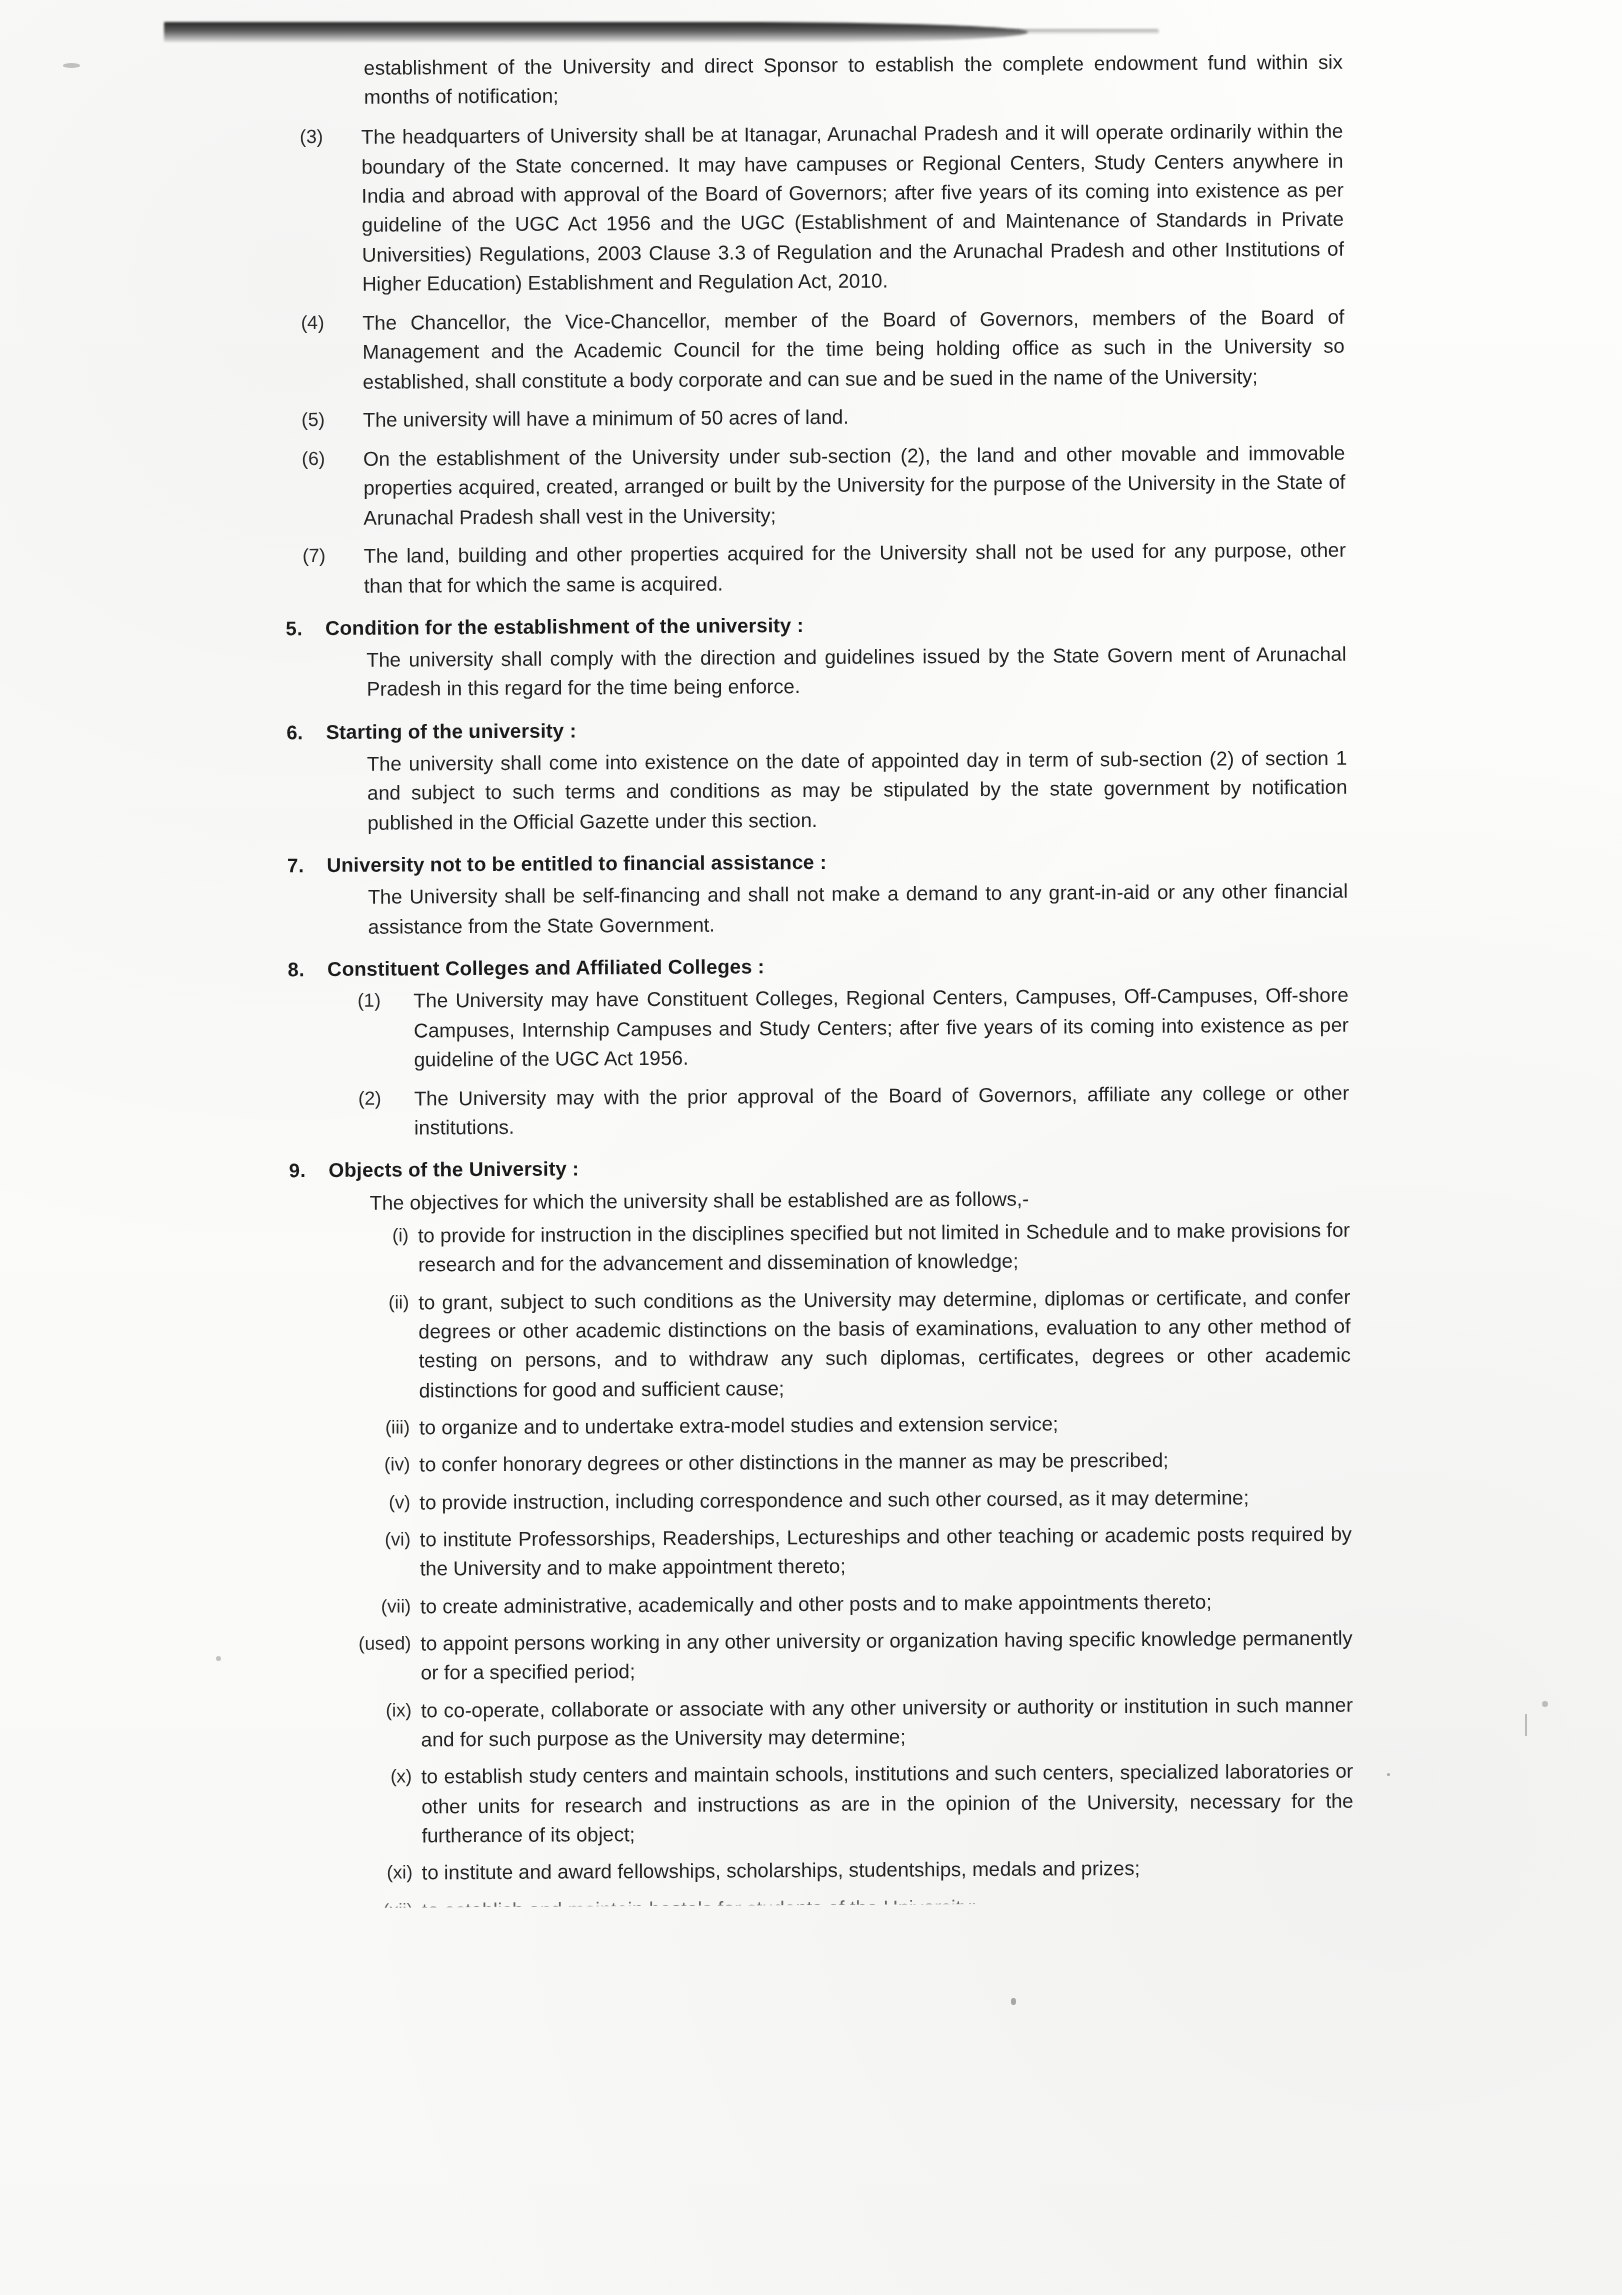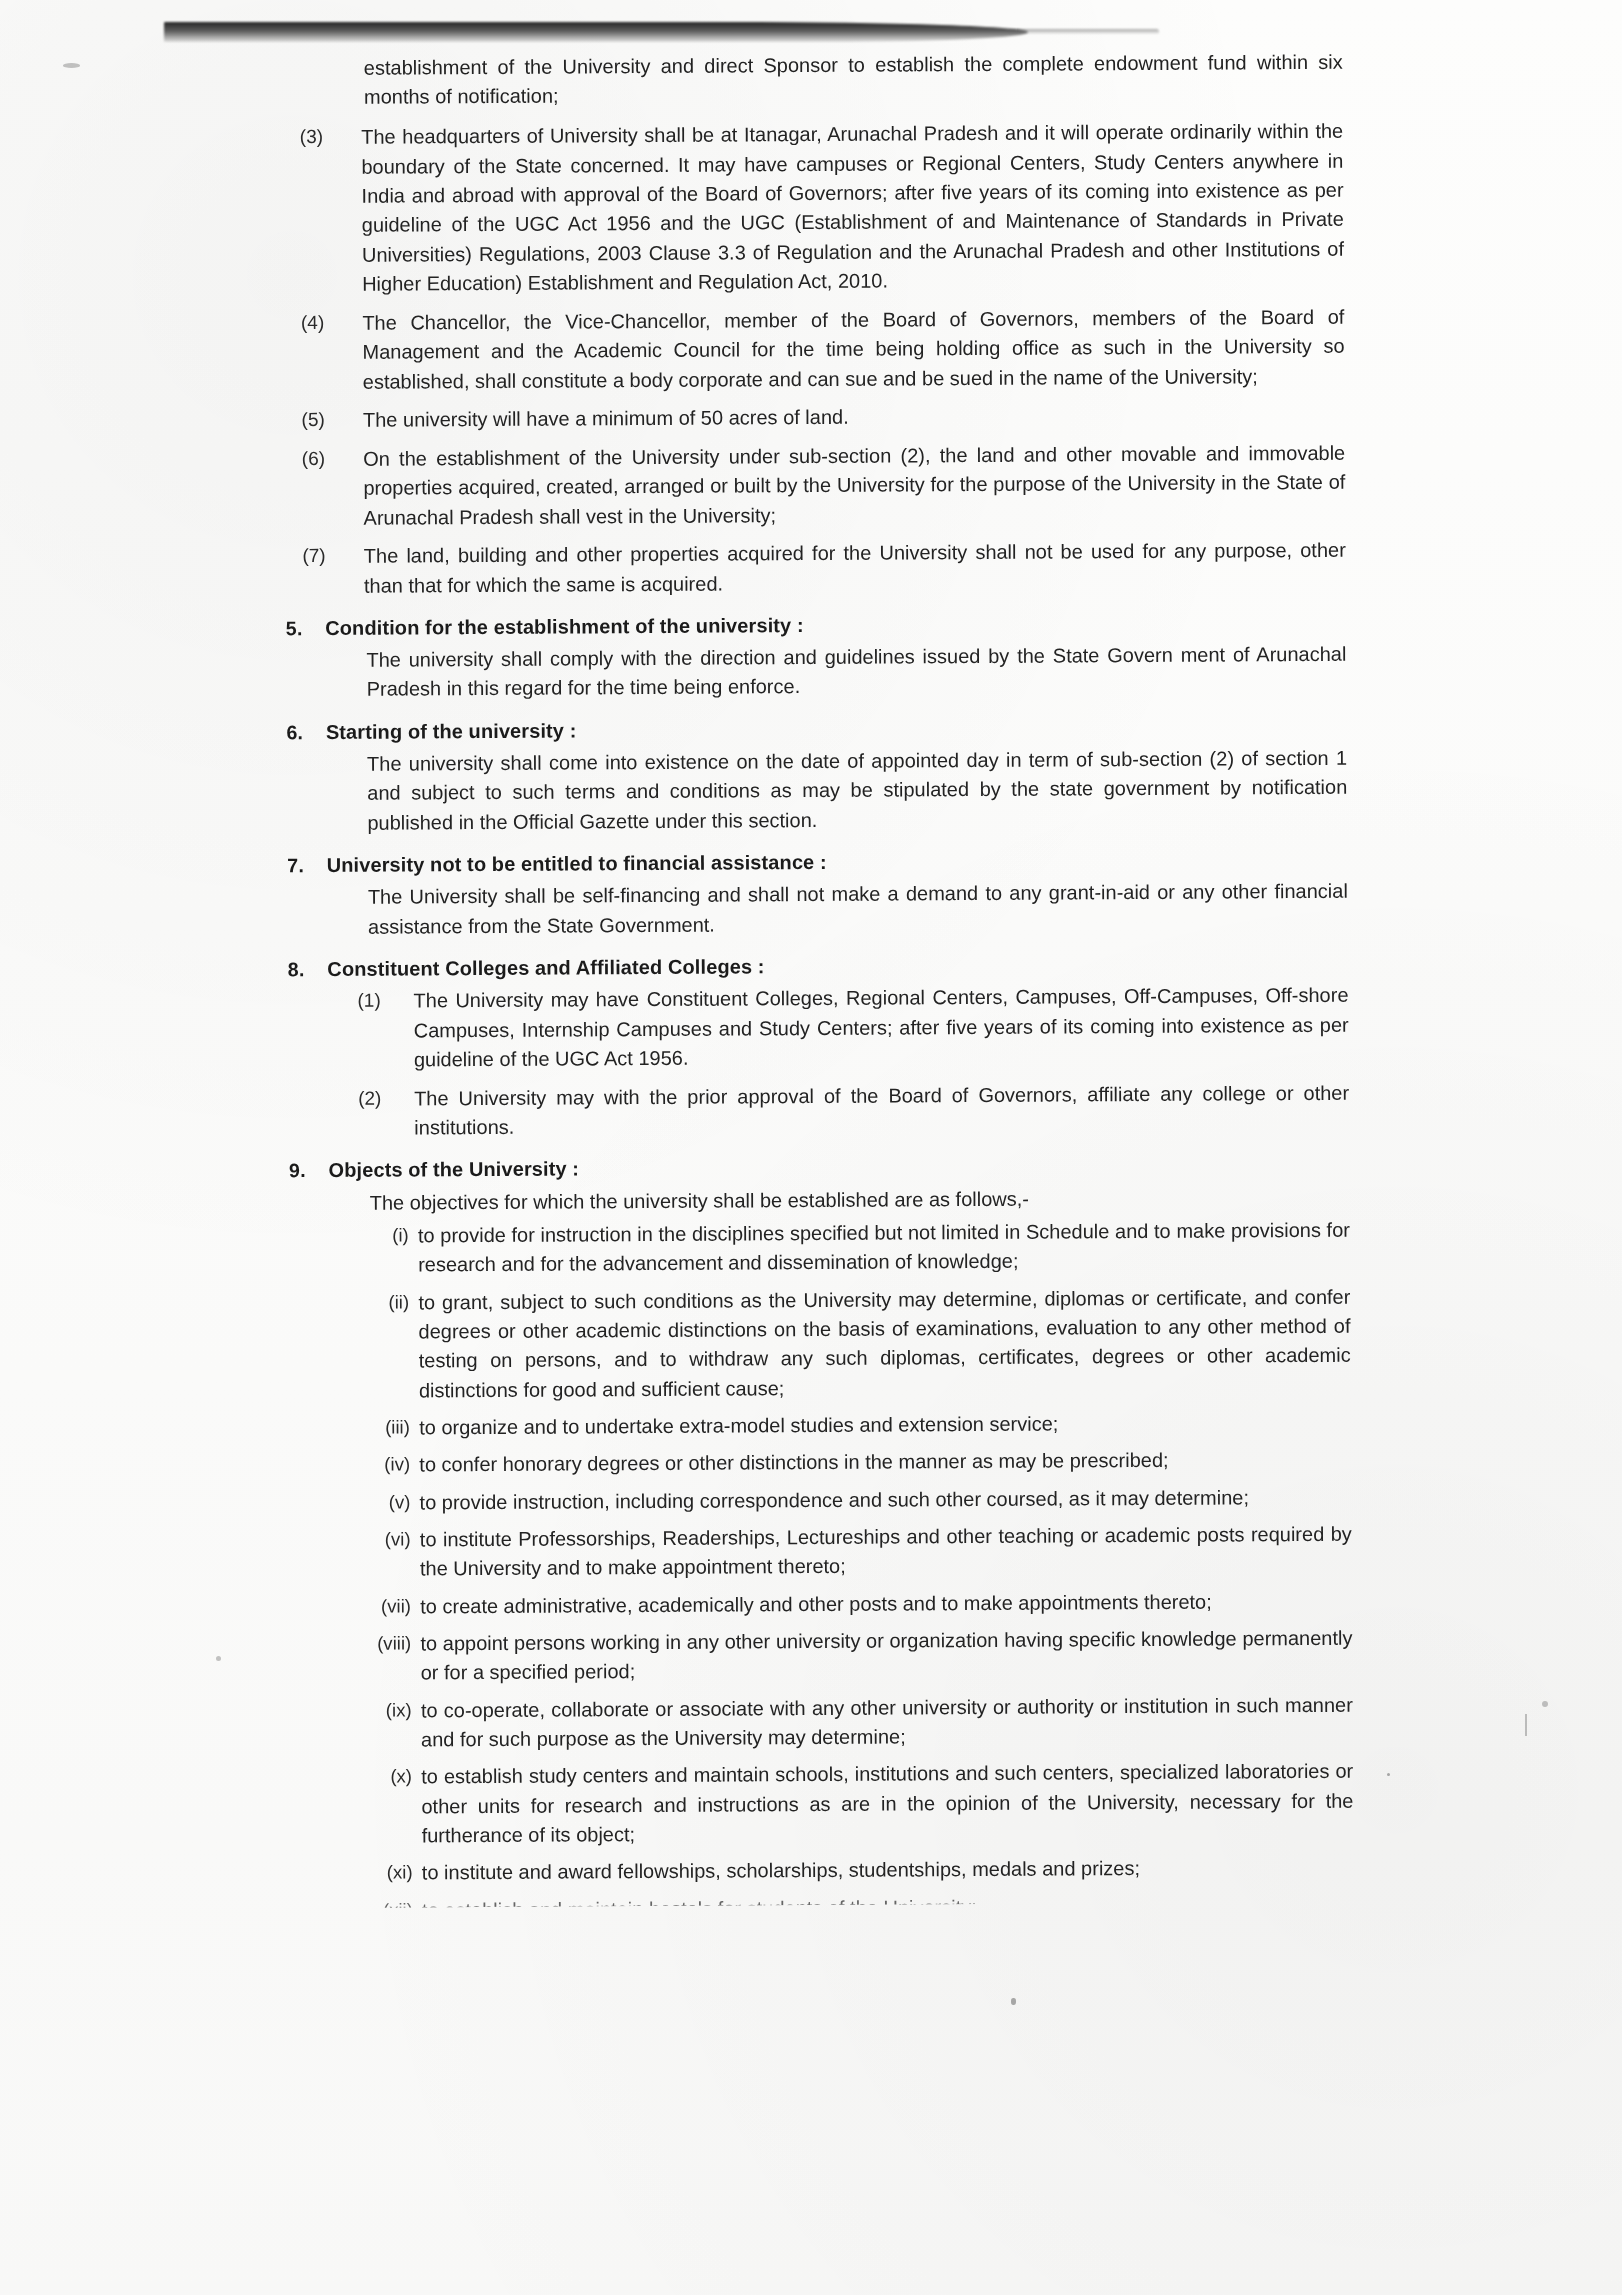--- a/index.html
+++ b/index.html
@@ -300,21 +300,21 @@
       </div>
       <div class="romanitem">
         <span class="marker">(vi)</span>
         <span>to institute Professorships, Readerships, Lectureships and other teaching or academic posts required by the University and to make appointment thereto;</span>
       </div>
       <div class="romanitem">
         <span class="marker">(vii)</span>
         <span>to create administrative, academically and other posts and to make appointments thereto;</span>
       </div>
       <div class="romanitem">
-        <span class="marker">(viii)</span>
+        <span class="marker">(used)</span>
         <span>to appoint persons working in any other university or organization having specific knowledge permanently or for a specified period;</span>
       </div>
       <div class="romanitem">
         <span class="marker">(ix)</span>
         <span>to co-operate, collaborate or associate with any other university or authority or institution in such manner and for such purpose as the University may determine;</span>
       </div>
       <div class="romanitem">
         <span class="marker">(x)</span>
         <span>to establish study centers and maintain schools, institutions and such centers, specialized laboratories or other units for research and instructions as are in the opinion of the University, necessary for the furtherance of its object;</span>
       </div>

